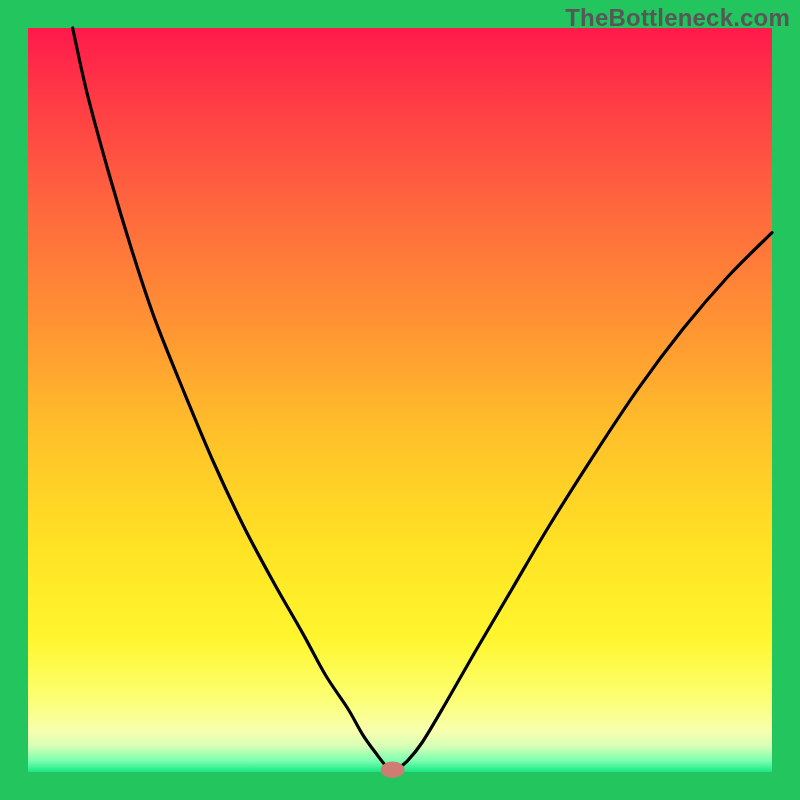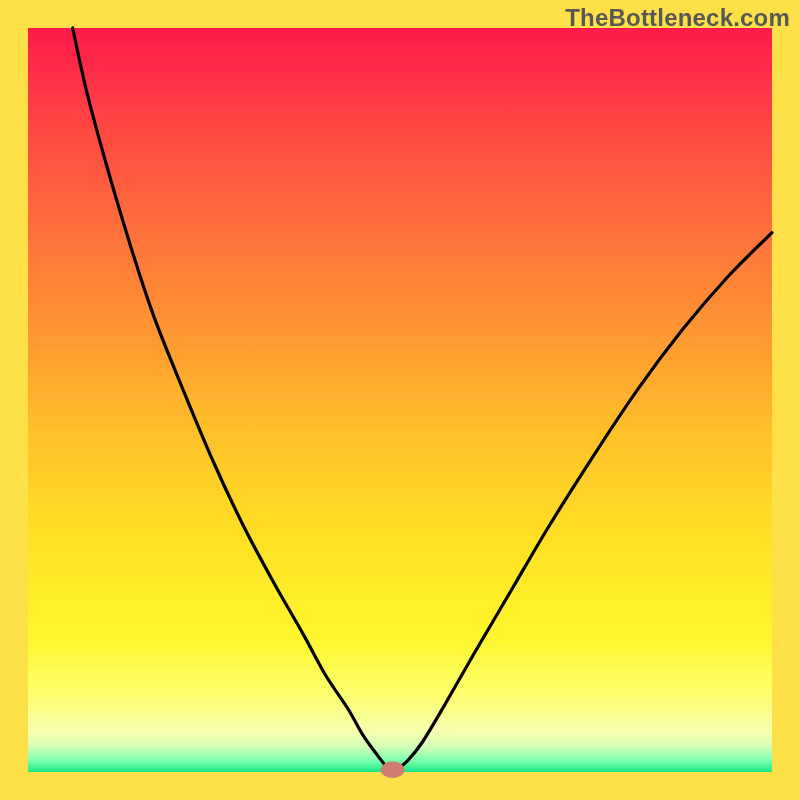--- a/index.html
+++ b/index.html
@@ -7,21 +7,21 @@
     padding: 0;
     width: 800px;
     height: 800px;
     overflow: hidden;
     background: #000;
   }
   .frame {
     position: relative;
     width: 800px;
     height: 800px;
-    background: #fde047;
+    background: #22c55e;
   }
   .watermark {
     position: absolute;
     top: 4px;
     right: 10px;
     font-family: Arial, Helvetica, sans-serif;
     font-size: 24px;
     font-weight: 600;
     color: #575757;
     letter-spacing: 0.2px;

